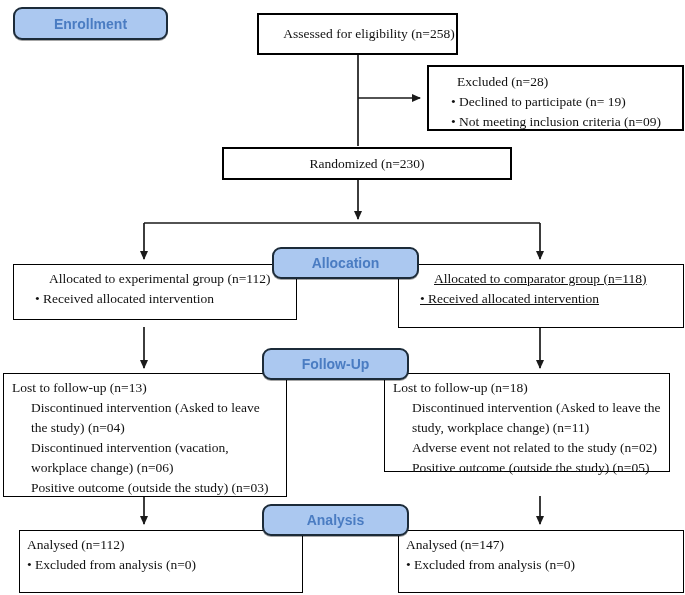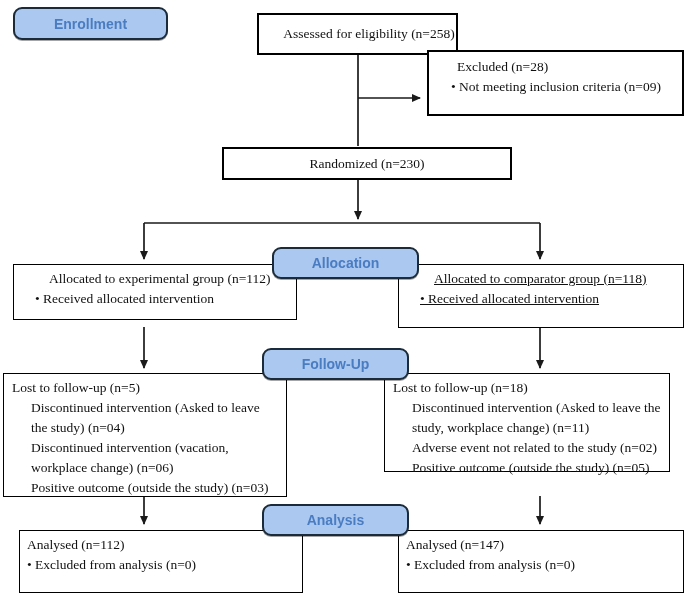--- a/index.html
+++ b/index.html
@@ -19,21 +19,21 @@
     position:absolute; box-sizing:border-box; z-index:3;
     background:#abc8f0; border:2px solid #1c2b39; border-radius:9px;
     color:#4a7cc2; font-family:"Liberation Sans", sans-serif;
     font-weight:bold; font-size:14px;
     display:flex; align-items:center; justify-content:center;
     box-shadow:0 1px 0 rgba(0,0,0,0.35);
   }
   
   #badge-enrollment { left:13px;  top:7px;   width:155px; height:33px; }
   #box-assessed     { left:257px; top:13px;  width:201px; height:42px;padding-left:23px; }
-  #box-excluded     { left:427px; top:50px;  width:257px; height:66px; }
+  #box-excluded     { left:427px; top:65px;  width:257px; height:66px; }
   #box-randomized   { left:222px; top:147px; width:290px; height:33px; }
   #badge-allocation { left:272px; top:247px; width:147px; height:32px; }
   #box-exp-alloc    { left:3px;   top:264px; width:284px; height:56px;margin-left:10px; }
   #box-comp-alloc   { left:398px; top:264px; width:286px; height:64px;text-decoration:underline; }
   #badge-followup   { left:262px; top:348px; width:147px; height:32px;text-align:center; }
   #box-exp-fu       { left:3px;   top:373px; width:284px; height:124px; }
   #box-comp-fu      { left:384px; top:373px; width:286px; height:99px; }
   #badge-analysis   { left:262px; top:504px; width:147px; height:32px; }
   #box-exp-an       { left:3px;   top:530px; width:284px; height:63px;margin-left:16px; }
   #box-comp-an      { left:398px; top:530px; width:286px; height:63px; }
@@ -73,20 +73,21 @@
 
   <div class="badge" id="badge-enrollment">Enrollment</div>
 
   <div class="box center" id="box-assessed">
     <span>Assessed for eligibility (n=258)</span>
   </div>
 
   <div class="box pad-excluded" id="box-excluded">
     <div class="title">Excluded (n=28)</div>
     <div>
+        <div class="item">• Declined to participate (n= 19)</div>
         <div class="item">• Not meeting inclusion criteria (n=09)</div>
       </div>
   </div>
 
   <div class="box center" id="box-randomized">
     <span>Randomized (n=230)</span>
   </div>
 
   <div class="badge" id="badge-allocation">Allocation</div>
 
@@ -100,21 +101,21 @@
   <div class="box col-box pad-alloc" id="box-comp-alloc">
     <div class="title">Allocated to comparator group (n=118)</div>
     <div>
         <div class="item">• Received allocated intervention</div>
       </div>
   </div>
 
   <div class="badge" id="badge-followup">Follow-Up</div>
 
   <div class="box col-box pad-followup" id="box-exp-fu">
-    <div class="title">Lost to follow-up (n=5)</div>
+    <div class="title">Lost to follow-up (n=13)</div>
     <div>
         <div class="item">Discontinued intervention (Asked to leave the study) (n=04)</div>
         <div class="item">Discontinued intervention (vacation, workplace change) (n=06)</div>
         <div class="item">Positive outcome (outside the study) (n=03)</div>
       </div>
   </div>
 
   <div class="box col-box pad-followup" id="box-comp-fu">
     <div class="title">Lost to follow-up (n=18)</div>
     <div>

